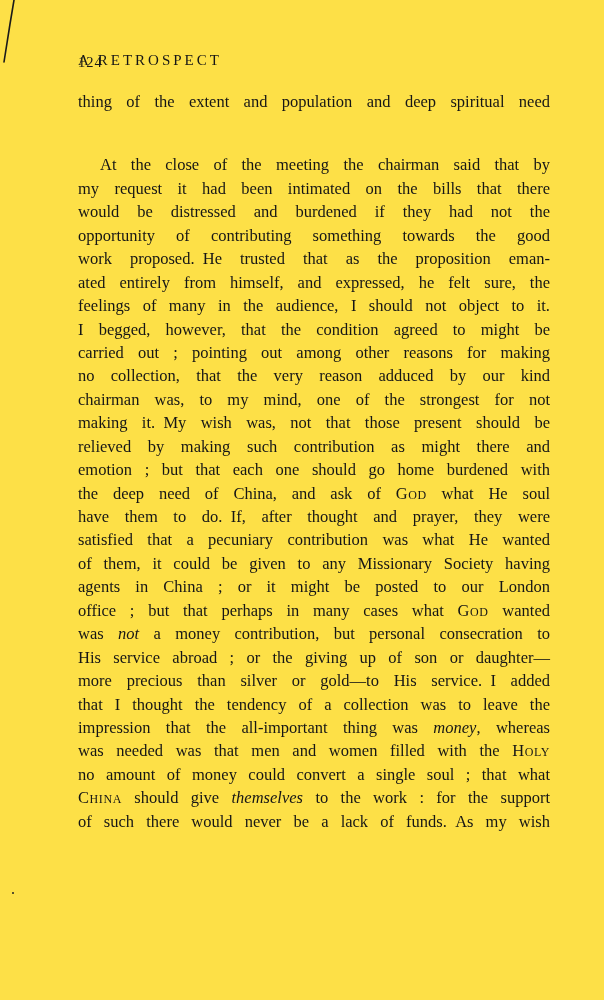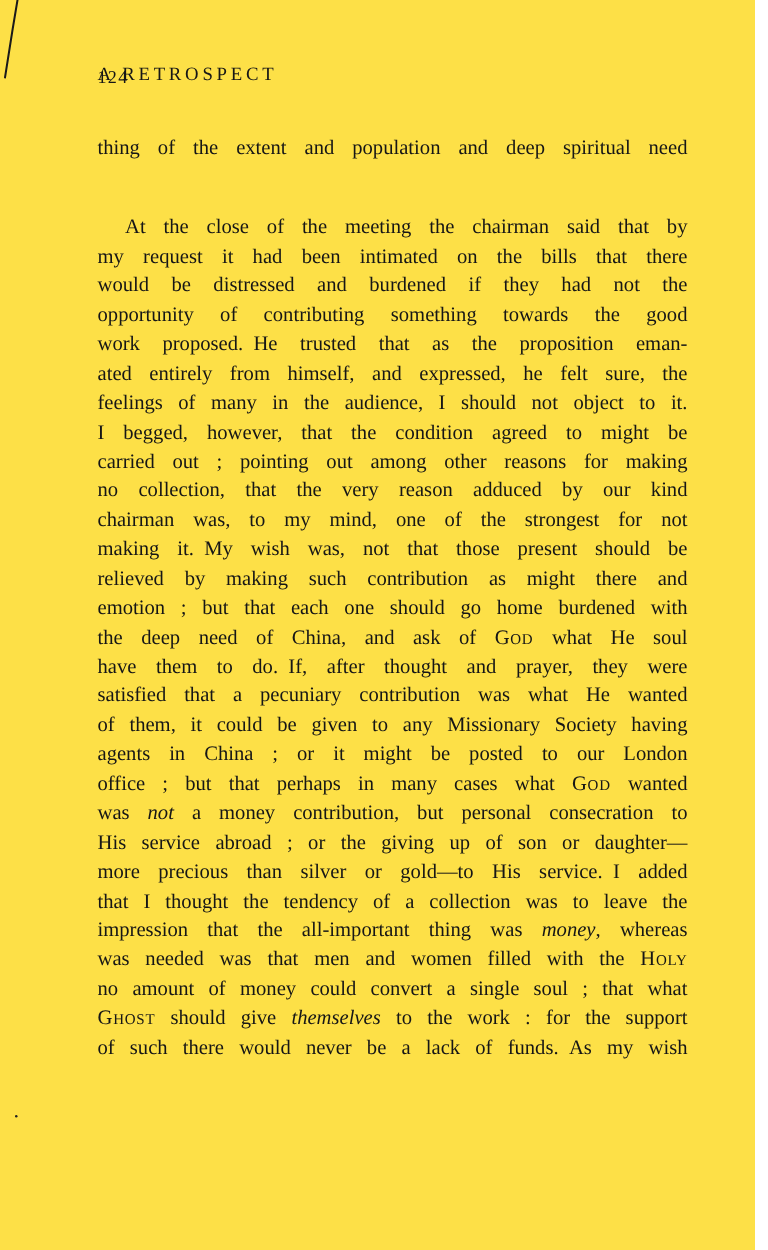--- a/index.html
+++ b/index.html
@@ -36,21 +36,21 @@
     letter-spacing: 1px;
   }
   .running-title {
     display: block;
     font-size: 15px;
     letter-spacing: 3px;
     font-weight: 400;
   }
   .textblock {
     position: absolute;
-    top: 106px;
+    top: 90px;
     left: 78px;
     width: 472px;
     font-size: 16.5px;
     line-height: 23.45px;
   }
   .line {
     text-align: justify;
     text-align-last: justify;
     white-space: normal;
     height: 23.45px;
@@ -115,19 +115,19 @@
       <div class="line"><span>of them, it could be given to any Missionary Society having</span></div>
       <div class="line"><span>agents in China ; or it might be posted to our London</span></div>
       <div class="line"><span>office ; but that perhaps in many cases what </span><span class="sc">God</span><span> wanted</span></div>
       <div class="line"><span>was </span><span class="it">not</span><span> a money contribution, but personal consecration to</span></div>
       <div class="line"><span>His service abroad ; or the giving up of son or daughter—</span></div>
       <div class="line"><span>more precious than silver or gold—to His service. I added</span></div>
       <div class="line"><span>that I thought the tendency of a collection was to leave the</span></div>
       <div class="line"><span>impression that the all-important thing was </span><span class="it">money</span><span>, whereas</span></div>
       <div class="line"><span>was needed was that men and women filled with the </span><span class="sc">Holy</span></div>
       <div class="line"><span>no amount of money could convert a single soul ; that what</span></div>
-      <div class="line"><span class="sc">Ghost</span><span> should give </span><span class="it">themselves</span><span> to the work : for the support</span></div>
+      <div class="line"><span class="sc">China</span><span> should give </span><span class="it">themselves</span><span> to the work : for the support</span></div>
       <div class="line"><span>of such there would never be a lack of funds. As my wish</span></div>
     </div>
 
   <div class="ink-dot"></div>
 
 </div>
 
 </body></html>

